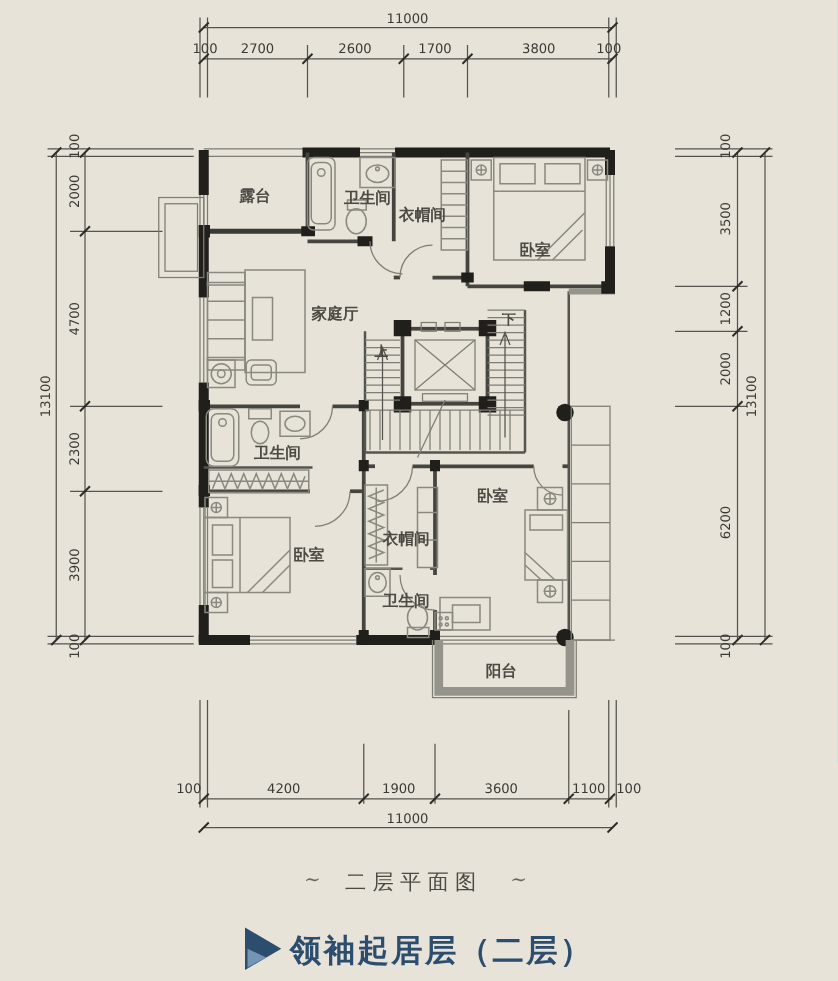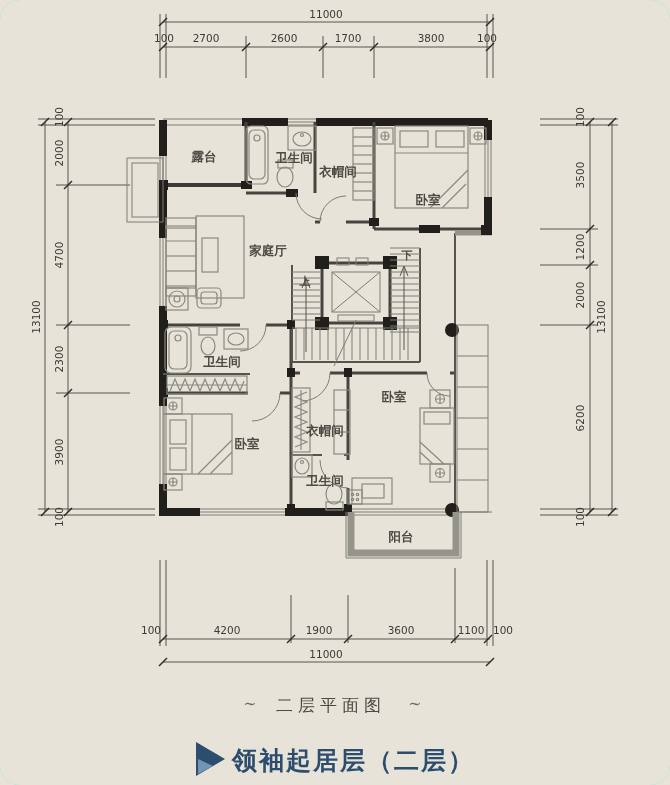--- a/index.html
+++ b/index.html
@@ -1,16 +1,16 @@
 <!DOCTYPE html>
 <html><head>
 <meta charset="utf-8">
 <style>
   html,body{margin:0;padding:0;background:#e7e3d8;}
-  .stage{width:670px;height:785px;position:relative;background:#5eead4;overflow:hidden;border-radius:20px;}
+  .stage{width:670px;height:785px;position:relative;background:#5eead4;overflow:hidden;}
   svg{display:block;}
   .diml{stroke:#55544e;stroke-width:1;fill:none}
   .tick{stroke:#2c2b28;stroke-width:1.5;fill:none}
   .w4{stroke:#3b3a35;stroke-width:4;fill:none}
   .w3{stroke:#45443f;stroke-width:3;fill:none}
   .w2{stroke:#55544e;stroke-width:2;fill:none}
   .w1{stroke:#7e7d74;stroke-width:1;fill:none}
   .furn{stroke:#8a897f;stroke-width:1.2;fill:none}
   .blk{fill:#201f1c;stroke:none}
   .grayw{stroke:#95948b;stroke-width:7;fill:none}

